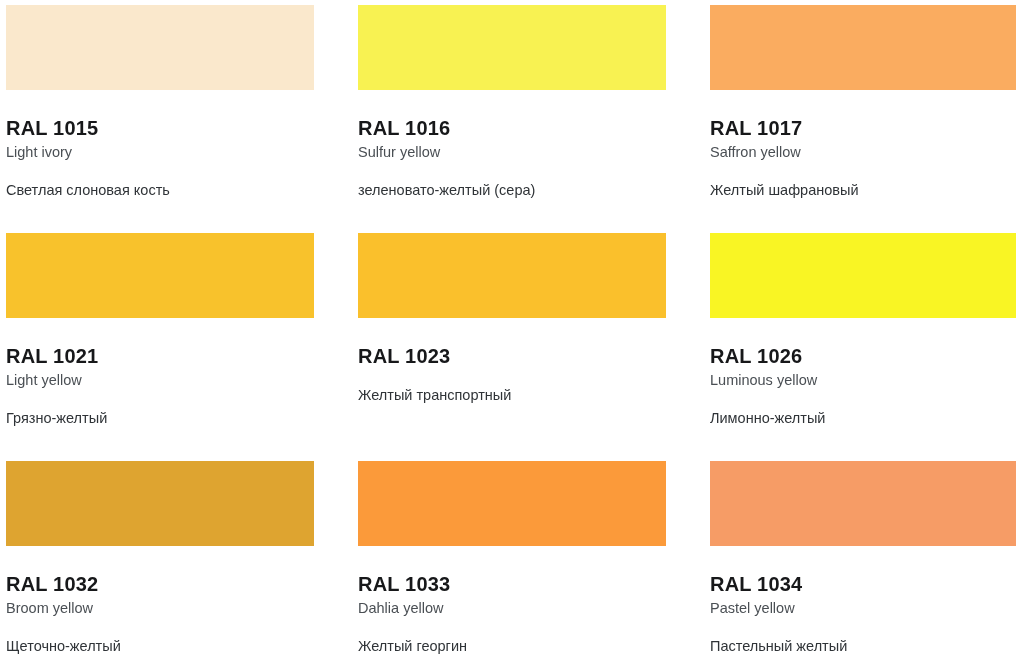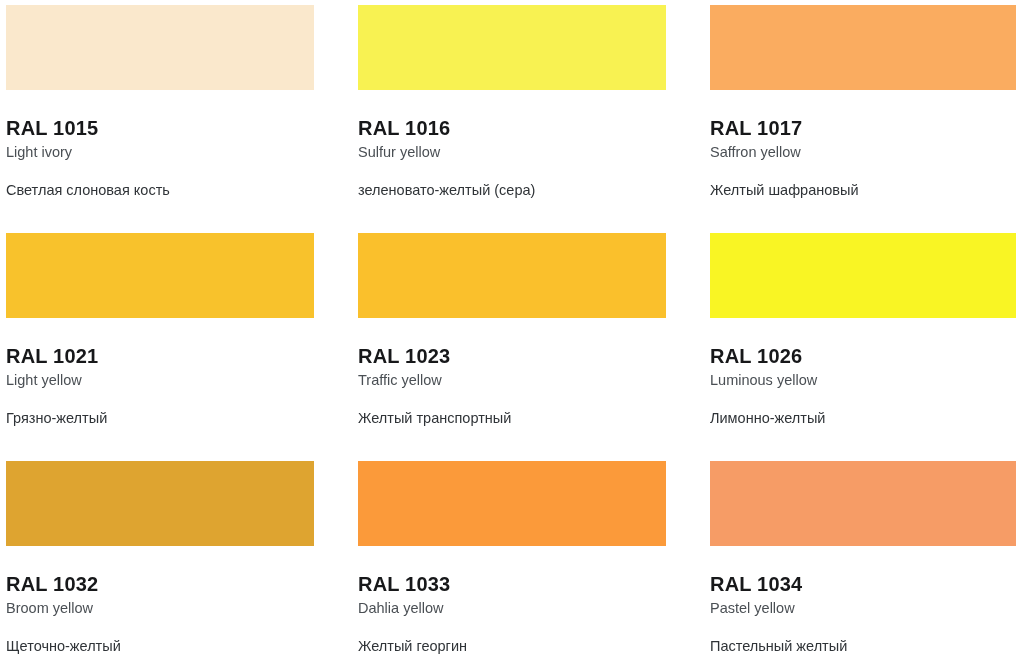--- a/index.html
+++ b/index.html
@@ -98,21 +98,20 @@
       <div class="ral-code">RAL 1021</div>
       <div class="ral-name-en">Light yellow</div>
       <div class="ral-name-ru">Грязно-желтый</div>
     </div>
   </div>
 
   <div class="ral-cell col2">
     <div class="swatch" style="background-color: rgb(250, 192, 44);"></div>
     <div class="cell-text">
       <div class="ral-code">RAL 1023</div>
-      <div class="ral-name-en">Traffic yellow</div>
       <div class="ral-name-ru">Желтый транспортный</div>
     </div>
   </div>
 
   <div class="ral-cell col3">
     <div class="swatch" style="background-color: rgb(249, 245, 36);"></div>
     <div class="cell-text">
       <div class="ral-code">RAL 1026</div>
       <div class="ral-name-en">Luminous yellow</div>
       <div class="ral-name-ru">Лимонно-желтый</div>

